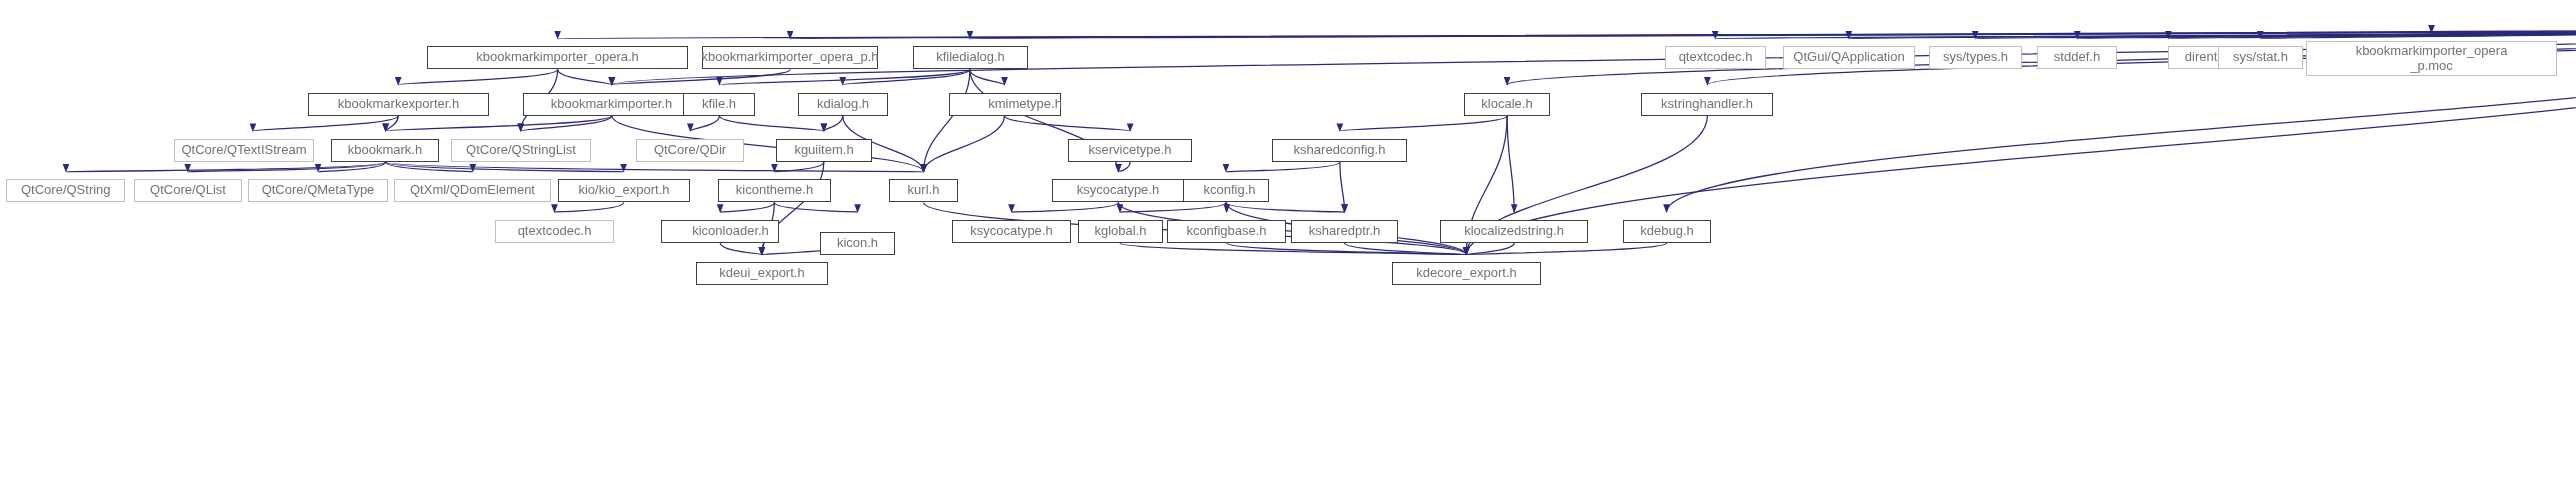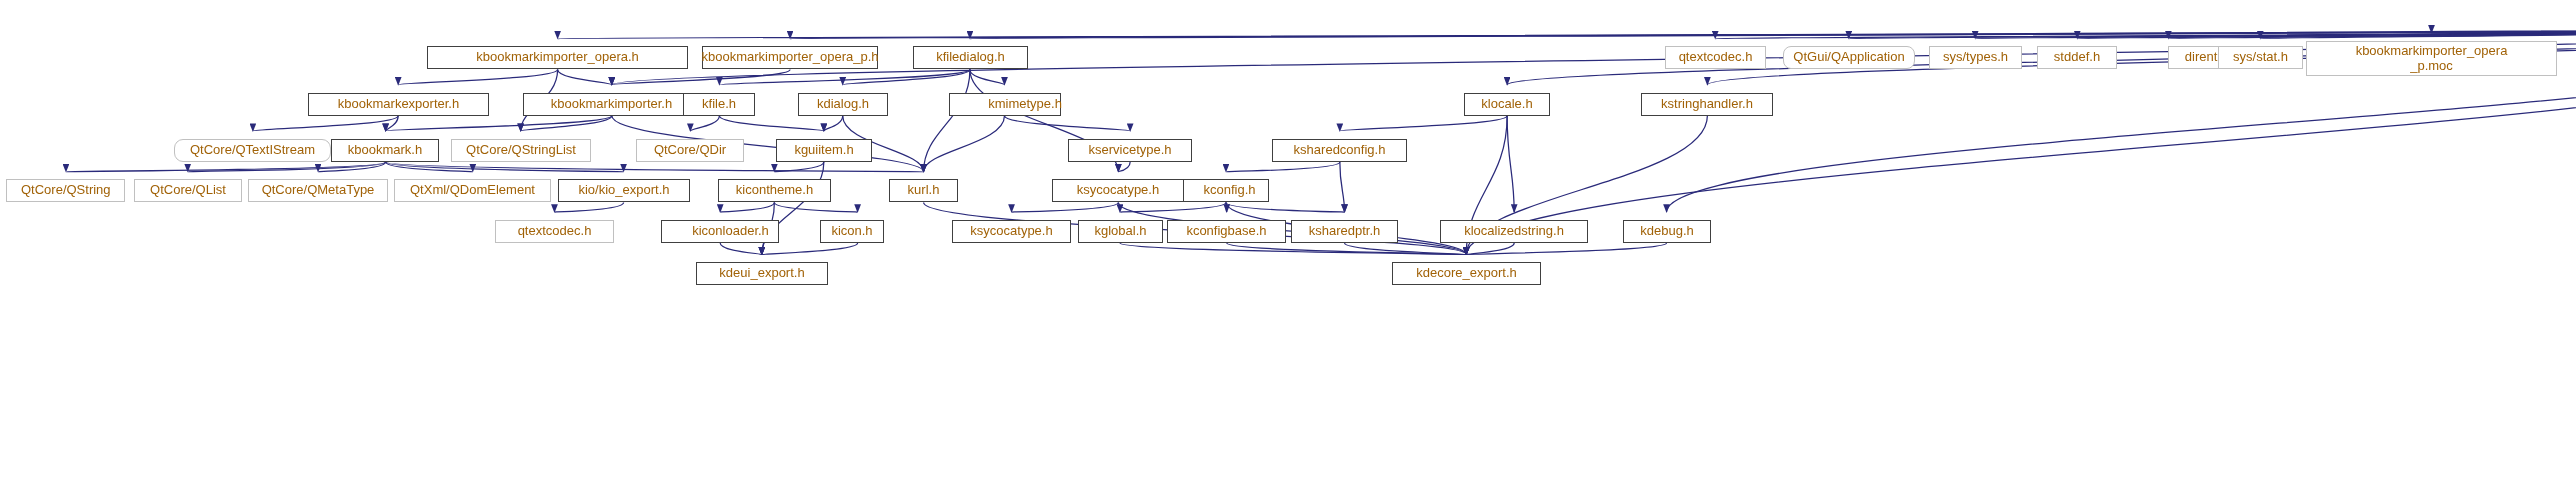--- a/index.html
+++ b/index.html
@@ -24,21 +24,21 @@
     pointer-events: none;
   }
   .node {
     position: absolute;
     box-sizing: border-box;
     display: flex;
     align-items: center;
     justify-content: center;
     text-align: center;
     background: #ffffff;
-    color: #a16207;
+    color: #737373;
     font-size: 13px;
     line-height: 1.15;
     white-space: pre-line;
     padding: 0 3.9px;
   }
   
   .node.local {
     border: 1.5px solid #404040;
   }
   
@@ -125,53 +125,53 @@
         <path d="M1393.6097560975609,252 C1393.6097560975609,261 1519.7835365853657,263 1519.7835365853657,264" fill="none" stroke="#2a2a7a" stroke-width="1.3" marker-end="url(#arrow)"></path>
         <path d="M1569.4390243902437,252 C1569.4390243902437,261 1519.7835365853657,263 1519.7835365853657,264" fill="none" stroke="#2a2a7a" stroke-width="1.3" marker-end="url(#arrow)"></path>
         <path d="M1727.3597560975609,252 C1727.3597560975609,261 1519.7835365853657,263 1519.7835365853657,264" fill="none" stroke="#2a2a7a" stroke-width="1.3" marker-end="url(#arrow)"></path>
       </g>
   </svg>
   <div id="nodes">
       <div class="node local" style="left: 427px; top: 46px; width: 261px; height: 23px;">kbookmarkimporter_opera.h</div>
       <div class="node local" style="left: 702px; top: 46px; width: 176px; height: 23px;">kbookmarkimporter_opera_p.h</div>
       <div class="node local" style="left: 913px; top: 46px; width: 115px; height: 23px;">kfiledialog.h</div>
       <div class="node ext" style="left: 1665px; top: 46px; width: 101px; height: 23px;">qtextcodec.h</div>
-      <div class="node ext" style="left: 1783px; top: 46px; width: 132px; height: 23px; border-radius: 8px;">QtGui/QApplication</div>
+      <div class="node ext" style="left: 1783px; top: 46px; width: 132px; height: 23px;">QtGui/QApplication</div>
       <div class="node ext" style="left: 1929px; top: 46px; width: 93px; height: 23px;">sys/types.h</div>
       <div class="node ext" style="left: 2037px; top: 46px; width: 80px; height: 23px;">stddef.h</div>
       <div class="node ext" style="left: 2130px; top: 46px; width: 77px; height: 23px; margin-left: 38px;">dirent.h</div>
       <div class="node ext" style="left: 2218px; top: 46px; width: 85px; height: 23px;">sys/stat.h</div>
       <div class="node ext" style="left: 2306px; top: 41px; width: 251px; height: 35px;">kbookmarkimporter_opera
 _p.moc</div>
       <div class="node local" style="left: 308px; top: 93px; width: 181px; height: 23px;">kbookmarkexporter.h</div>
       <div class="node local" style="left: 523px; top: 93px; width: 177px; height: 23px;">kbookmarkimporter.h</div>
       <div class="node local" style="left: 683px; top: 93px; width: 72px; height: 23px;">kfile.h</div>
       <div class="node local" style="left: 798px; top: 93px; width: 90px; height: 23px;">kdialog.h</div>
       <div class="node local" style="left: 949px; top: 93px; width: 112px; height: 23px; padding-left: 44px;">kmimetype.h</div>
       <div class="node local" style="left: 1464px; top: 93px; width: 86px; height: 23px;">klocale.h</div>
       <div class="node local" style="left: 1641px; top: 93px; width: 132px; height: 23px;">kstringhandler.h</div>
-      <div class="node ext" style="left: 174px; top: 139px; width: 157px; height: 23px; border-radius: 9px;">QtCore/QTextIStream</div>
+      <div class="node ext" style="left: 174px; top: 139px; width: 140px; height: 23px;">QtCore/QTextIStream</div>
       <div class="node local" style="left: 331px; top: 139px; width: 108px; height: 23px;">kbookmark.h</div>
       <div class="node ext" style="left: 451px; top: 139px; width: 140px; height: 23px;">QtCore/QStringList</div>
       <div class="node ext" style="left: 636px; top: 139px; width: 108px; height: 23px;">QtCore/QDir</div>
       <div class="node local" style="left: 776px; top: 139px; width: 96px; height: 23px;">kguiitem.h</div>
       <div class="node local" style="left: 1068px; top: 139px; width: 124px; height: 23px;">kservicetype.h</div>
       <div class="node local" style="left: 1272px; top: 139px; width: 135px; height: 23px;">ksharedconfig.h</div>
       <div class="node ext" style="left: 6.3px; top: 179px; width: 119px; height: 23px;">QtCore/QString</div>
       <div class="node ext" style="left: 134px; top: 179px; width: 108px; height: 23px;">QtCore/QList</div>
       <div class="node ext" style="left: 248px; top: 179px; width: 140px; height: 23px;">QtCore/QMetaType</div>
       <div class="node ext" style="left: 394px; top: 179px; width: 157px; height: 23px;">QtXml/QDomElement</div>
       <div class="node local" style="left: 558px; top: 179px; width: 132px; height: 23px;">kio/kio_export.h</div>
       <div class="node local" style="left: 718px; top: 179px; width: 113px; height: 23px;">kicontheme.h</div>
       <div class="node local" style="left: 889px; top: 179px; width: 69px; height: 23px;">kurl.h</div>
       <div class="node local" style="left: 1052px; top: 179px; width: 132px; height: 23px;">ksycocatype.h</div>
       <div class="node local" style="left: 1183px; top: 179px; width: 86px; height: 23px; padding-left: 11px;">kconfig.h</div>
       <div class="node ext" style="left: 495px; top: 220px; width: 119px; height: 23px;">qtextcodec.h</div>
       <div class="node local" style="left: 661px; top: 220px; width: 118px; height: 23px; padding-left: 25px;">kiconloader.h</div>
-      <div class="node local" style="left: 820px; top: 220px; width: 64px; height: 23px; text-align: right;">kicon.h</div>
+      <div class="node local" style="left: 820px; top: 232px; width: 75px; height: 23px; text-align: right;">kicon.h</div>
       <div class="node local" style="left: 952px; top: 220px; width: 119px; height: 23px;">ksycocatype.h</div>
       <div class="node local" style="left: 1078px; top: 220px; width: 85px; height: 23px;">kglobal.h</div>
       <div class="node local" style="left: 1167px; top: 220px; width: 119px; height: 23px;">kconfigbase.h</div>
       <div class="node local" style="left: 1291px; top: 220px; width: 107px; height: 23px;">ksharedptr.h</div>
       <div class="node local" style="left: 1440px; top: 220px; width: 148px; height: 23px;">klocalizedstring.h</div>
       <div class="node local" style="left: 1623px; top: 220px; width: 88px; height: 23px;">kdebug.h</div>
       <div class="node local" style="left: 696px; top: 262px; width: 132px; height: 23px;">kdeui_export.h</div>
       <div class="node local" style="left: 1392px; top: 262px; width: 149px; height: 23px;">kdecore_export.h</div>
     </div>
 </div>

